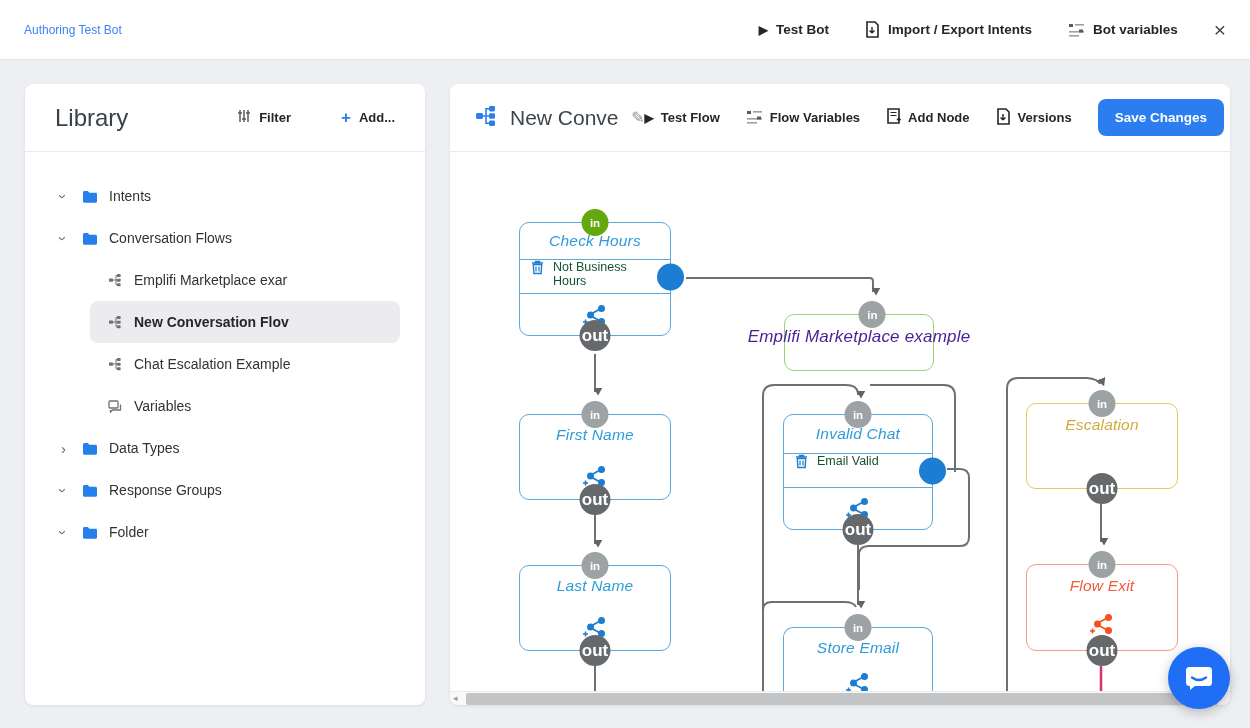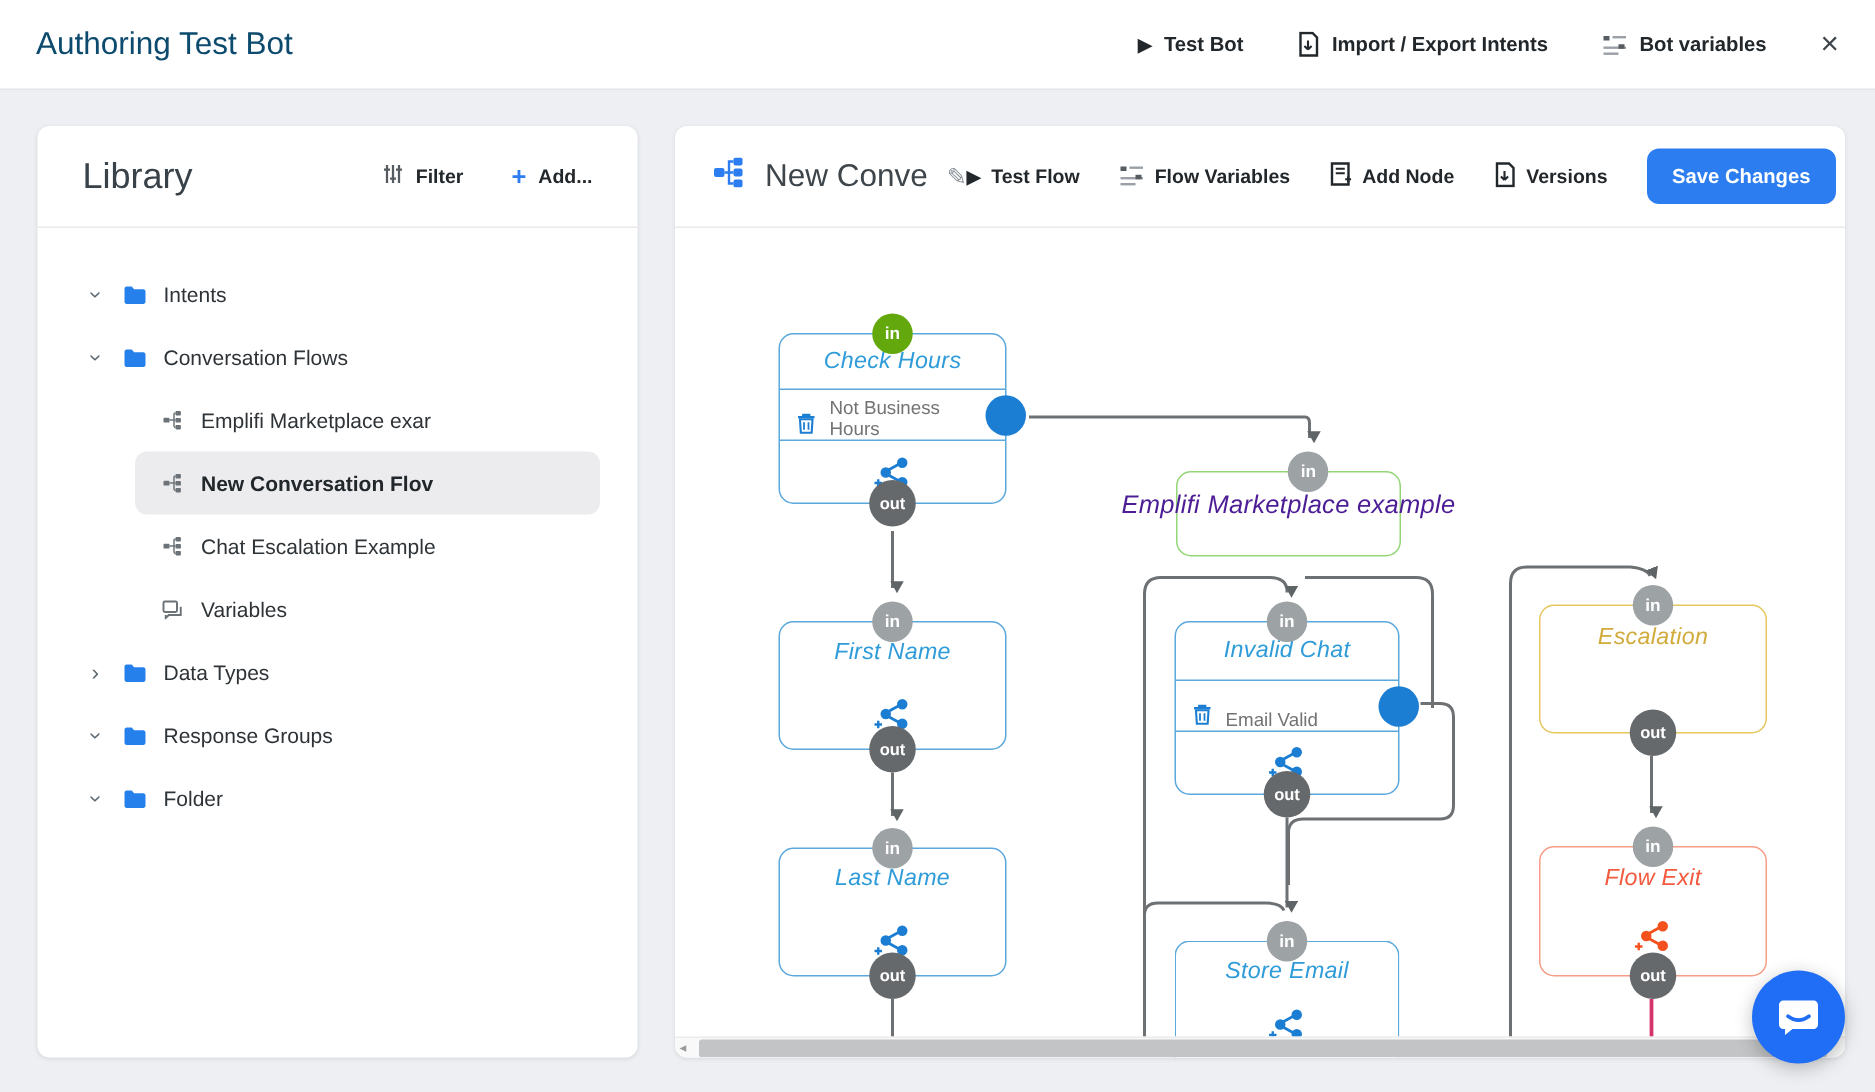--- a/index.html
+++ b/index.html
@@ -9,36 +9,36 @@
     background:#edeff2; font-family:"Liberation Sans", sans-serif;
     -webkit-font-smoothing:antialiased;
   }
   
   .topbar {
     position:absolute; top:0; left:0; width:1250px; height:60px;
     background:#fff; border-bottom:1px solid #e2e4e6;
     display:flex; align-items:center; justify-content:space-between;
     padding:0 24px;
   }
-  .topbar-title { font-size:21px; color:#0c4a6e; }
+  .topbar-title { font-size:12px; color:#3b82f6; }
   .topbar-actions { display:flex; align-items:center; gap:36px; }
   .tb-btn { display:flex; align-items:center; gap:8px; font-size:13.5px; font-weight:700; color:#22272b; cursor:pointer; white-space:nowrap; }
   .tb-btn svg { display:block; }
   .play-glyph { font-size:12px; color:#22272b; }
   .close-x { font-size:21px; color:#3d454b; cursor:pointer; font-weight:400; line-height:1; }
 
   
   .card { position:absolute; background:#fff; border-radius:8px; box-shadow:0 1px 3px rgba(40,50,60,.10); }
   .library { left:25px; top:84px; width:400px; height:621px; }
   .panel-header { height:68px; border-bottom:1px solid #eaeaec; display:flex; align-items:center; }
 
   
   .lib-header { justify-content:space-between; padding:0 30px 0 30px; }
   .lib-title { font-size:24px; color:#394249; }
-  .lib-actions { display:flex; align-items:flex-start; gap:32px; }
+  .lib-actions { display:flex; align-items:flex-start; gap:50px; }
   .lib-btn { display:flex; align-items:center; gap:8px; font-size:13px; font-weight:700; color:#22272b; cursor:pointer; }
   .plus-glyph { color:#2b7df0; font-size:17px; font-weight:700; line-height:1; }
 
   .tree { padding-top:23px; }
   .tree-row { height:42px; display:flex; align-items:center; gap:11px; font-size:14px; color:#2e3337; padding-left:32px; cursor:pointer; }
   .tree-row .chev { width:13px; font-size:15px; color:#5d676f; display:inline-flex; justify-content:center; }
   .chev.down { transform:rotate(90deg); }
   .tree-row.child { padding-left:81px;align-items:center; }
   .tree-row.selected { margin:0 25px 0 65px; padding-left:16px; background:#ececef; border-radius:8px; font-weight:700; color:#22272b; }
   .tree-ic { display:inline-flex; width:17px; justify-content:center; }
@@ -64,28 +64,28 @@
   .node.blue   { border-color:#5ba8dc; }
   .node.green  { border-color:#93d677; }
   .node.yellow { border-color:#e6c75f; }
   .node.salmon { border-color:#f79c85; }
   .n-title { display:flex; align-items:center; justify-content:center; font-size:15.5px; letter-spacing:.2px;font-style:italic; }
   .blue   .n-title { color:#2f9cd9; }
   .green  .n-title { color:#4c1d95; white-space:nowrap; }
   .yellow .n-title { color:#d1ab3b; }
   .salmon .n-title { color:#f45a3d; }
 
-  .n-row { border-top:1px solid #5ba8dc; height:34px; display:flex; align-items:flex-end; gap:9px; padding:0 11px; font-size:12.5px; color:#737373; position:relative; }
+  .n-row { border-top:1px solid #5ba8dc; height:34px; display:flex; align-items:flex-start; gap:9px; padding:0 11px; font-size:12.5px; color:#14532d; position:relative; }
   .n-branch { border-top:1px solid #5ba8dc; display:flex; align-items:center; justify-content:center; }
   .n-branch.noline { border-top:none; }
 
   .badge { position:absolute; left:50%; transform:translateX(-50%); border-radius:50%; color:#fff; display:flex; align-items:center; justify-content:center; font-weight:700; }
   .b-in  { width:27px; height:27px; top:-14px; background:#9da2a5; font-size:11.5px; }
   .b-in.green-b { background:#63a80c; }
-  .b-out { width:31px; height:31px; bottom:-16px; background:#66696c; font-size:11px; }
+  .b-out { width:31px; height:31px; bottom:-16px; background:#66696c; font-size:17px; }
   .port { position:absolute; right:-14px; top:50%; transform:translateY(-50%); width:27px; height:27px; border-radius:50%; background:#1b7ed2; cursor:pointer; }
 
   
   .hscroll { position:absolute; left:0; bottom:0; width:780px; height:14px; background:#f9f9f9; border-top:1px solid #ececec; }
   .hscroll .arr { position:absolute; left:3px; top:1px; font-size:9px; color:#9a9a9a; }
   .hthumb { position:absolute; left:16px; top:1px; height:12px; width:752px; background:#c3c4c5; border-radius:2px; cursor:pointer; }
 
   
   .intercom {
     position:absolute; left:1168px; top:647px; width:62px; height:62px; border-radius:50%;

